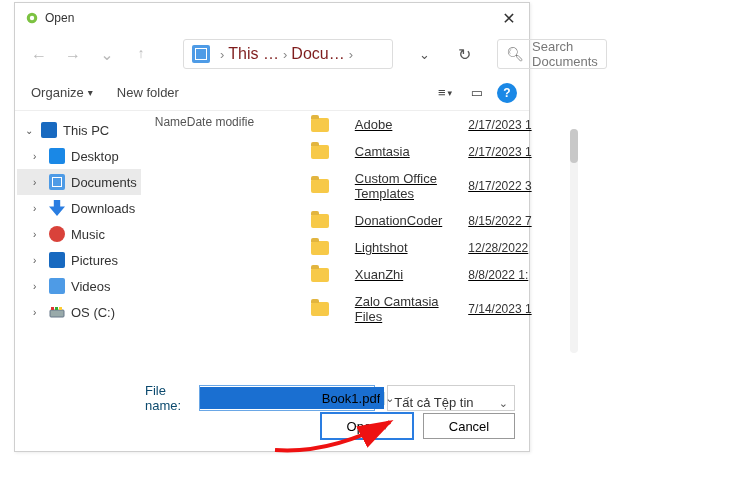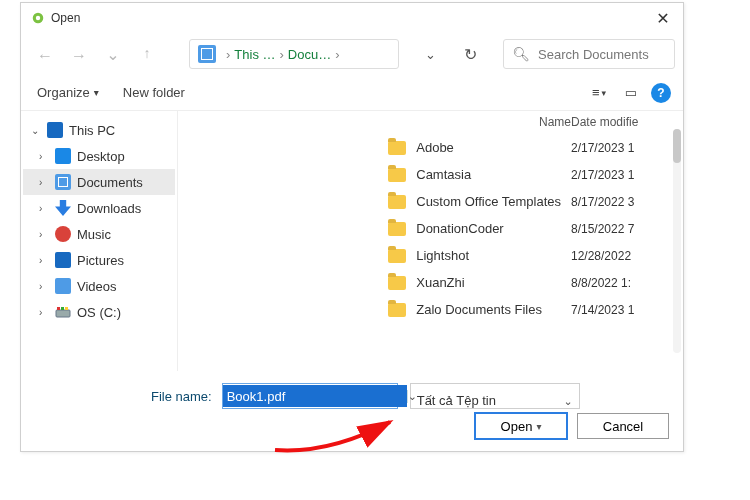--- a/index.html
+++ b/index.html
@@ -9,37 +9,37 @@
 .browser-bg { position: absolute; left: 620px; top: 0; right: 0; height: 100%; background: #fff; }
 
 .site-panel { position: absolute; left: 624px; top: 115px; right: 4px; bottom: 4px; background: #fff; }
 .site-title { font-size: 18px; color: #222; text-align: center; margin-top: 26px; }
 .site-preview-msg { font-size: 13px; color: #666; text-align: center; margin-top: 72px; line-height: 1.4; }
 .site-divider { border: none; border-top: 1px solid #ddd; margin: 40px 6px 0; }
 .site-btn { display:block; margin: 16px 6px 0; background: #2e9e4b; color: #fff; font-size: 17px; padding: 16px 0; text-align: center; }
 .site-hint { font-size: 13px; color: #555; text-align: center; margin-top: 14px; }
 
 
-.dialog { position: absolute; left: 20px; top: 2px; width: 664px; height: 450px; background: #fff; border: 1px solid #cfcfcf; box-shadow: 1px 1px 3px rgba(0,0,0,0.08); }
+.dialog { position: absolute; left: 14px; top: 2px; width: 516px; height: 450px; background: #fff; border: 1px solid #cfcfcf; box-shadow: 1px 1px 3px rgba(0,0,0,0.08); }
 .titlebar { height: 30px; display: flex; align-items: center; padding: 0 6px 0 10px; }
 .titlebar .app-ic { width: 14px; height: 14px; margin-right: 6px; display: inline-block; }
 .app-ic svg { width:14px; height:14px; }
 .titlebar .title { flex: 1; color: #333; font-size: 12px; }
 .titlebar .close-ic { width: 28px; text-align: center; font-size: 16px; color: #333; cursor: default; }
 
 .navbar { height: 42px; display: flex; align-items: center; padding: 0 8px 0 16px; gap: 10px; }
 .nav-arrows { display:flex; gap: 18px; color: #555; font-size: 16px; }
 .nav-arrows span { width: 16px; text-align:center; }
 .nav-arrows .up { font-size: 14px; }
 .nav-arrows .dim { color: #bbb; }
 
 .addr { display:flex; align-items:center; border: 1px solid #ddd; border-radius: 3px; height: 30px; padding: 0 8px; margin-left: 24px; flex: 0 0 210px; }
 .addr .doc-chip { width: 18px; height: 18px; background: #4e9be6; border-radius: 2px; margin-right: 6px; position:relative; }
 .addr .doc-chip::after{content:"";position:absolute;inset:3px;border:1px solid #fff;}
-.addr .crumb { color: #15803d; font-size: 13px; }
+.addr .crumb { color: #7f1d1d; font-size: 16px; }
 .addr .sep { color:#888; margin: 0 4px; }
 .addr .chev { color:#888; margin-left: 4px; }
 .addr-drop { margin-left: 16px; color:#555; }
 .refresh-ic { margin-left: 18px; color:#555; font-size: 16px; }
 
 .searchbox { margin-left: 16px; flex: 1; height: 30px; border:1px solid #ddd; border-radius:3px; display:flex; align-items:center; padding: 0 8px; color:#777; font-size: 13px; gap:8px; }
 .searchbox .mag { font-size: 14px; color:#777; }
 
 .toolbar { height: 36px; display:flex; align-items:center; padding: 0 12px 0 16px; border-bottom: 1px solid #eee; }
 .toolbar .org { color:#444; display:flex; align-items:center; gap:4px; }
@@ -60,38 +60,38 @@
 .ic.docs::after{content:"";position:absolute;inset:3px;border:1px solid #fff;}
 .ic.down { background:#2a7de1; clip-path: polygon(50% 100%, 0 40%, 30% 40%, 30% 0, 70% 0, 70% 40%, 100% 40%); }
 .ic.music { background:#d9423a; border-radius:50%; }
 .ic.pics { background:#1769c0; border-radius:2px; }
 .ic.videos { background:#4e9be6; border-radius:2px; }
 .ic.drive { display:inline-flex; }
 .ic.drive svg{width:16px;height:16px;}
 
 .splitter { width:1px; background:#eee; }
 
-.list { flex:1; display:flex; flex-direction:column; position:relative;align-items:flex-end; }
+.list { flex:1; display:flex; flex-direction:row; position:relative; }
 .list-header { display:flex; padding: 4px 12px; color:#555; font-size:12px; border-bottom:1px solid transparent; }
 .col-name { flex:1; }
 .col-date { width: 100px; text-align:left; }
 .list-rows { overflow-y:auto; }
-.row { display:flex; align-items:center; padding: 6px 12px; gap:10px; }
+.row { display:flex; align-items:center; padding: 6px 12px; gap:26px;text-decoration:underline; }
 .folder-ic { width:18px; height:14px; background:#f7c948; border-radius:2px; position:relative; }
 .folder-ic::before{content:"";position:absolute;left:0;top:-3px;width:8px;height:4px;background:#e2b53f;border-radius:2px 2px 0 0;}
 .row .name { flex:1; color:#333; font-size: 13px; }
 .row .date { width:100px; color:#333; font-size:12px; }
 .scrollbar { position:absolute; right:2px; top:18px; width:8px; height:86%; background:#f3f3f3; border-radius:4px; }
 .scrollbar .thumb { position:absolute; left:0; top:0; width:8px; height:34px; background:#c8c8c8; border-radius:4px; }
 
 .bottombar { height:80px; padding: 12px 14px 0 130px; position:relative; }
 .fname-row { display:flex; align-items:center; gap:6px; }
 .fname-label { color:#0c4a6e; font-size:13px; margin-right:4px; }
 .fname-input-wrap { width:176px; height:26px; border:1px solid #6aa7e6; display:flex; align-items:center; position:relative; }
-.fname-input { flex:1; padding:0 4px; height:22px; border:none; outline:none; background:#1a6fd1; color:#ffffff; font-size:13px; }
+.fname-input { flex:1; padding:0 4px; height:22px; border:none; outline:none; background:#1a6fd1; color:#000000; font-size:13px;text-align:right; }
 .fname-input::selection{background:#1a6fd1;color:#fff;}
 .fname-drop { width:22px; text-align:center; color:#555; font-size:11px; border-left:1px solid #cdd; }
 .ftype { margin-left:6px; width:170px; height:26px; border:1px solid #cfcfcf; display:flex; align-items:flex-end; padding:0 6px; color:#333; font-size:13px; }
 .ftype .dd { margin-left:auto; color:#555; font-size:11px; }
 .buttons { position:absolute; right:14px; bottom:12px; display:flex; gap:10px; }
 .btn { width:92px; height:26px; border:1px solid #999; background:#fff; font-size:13px; display:flex; align-items:center; justify-content:center; gap:4px; }
 .btn.primary { border:1px solid #2a7de1; box-shadow: 0 0 0 1px #2a7de1; }
 .btn .dd { font-size:10px; color:#555; }
 
 
@@ -247,21 +247,21 @@
             <span class="name">Lightshot</span>
             <span class="date">12/28/2022</span>
           </div>
           <div class="row">
             <span class="folder-ic"></span>
             <span class="name">XuanZhi</span>
             <span class="date">8/8/2022 1:</span>
           </div>
           <div class="row">
             <span class="folder-ic"></span>
-            <span class="name">Zalo Documents Files</span>
+            <span class="name">Zalo Camtasia Files</span>
             <span class="date">7/14/2023 1</span>
           </div>
         </div>
       <div class="scrollbar">
         <div class="thumb"></div>
       </div>
     </div>
   </div>
 
   <div class="bottombar">

